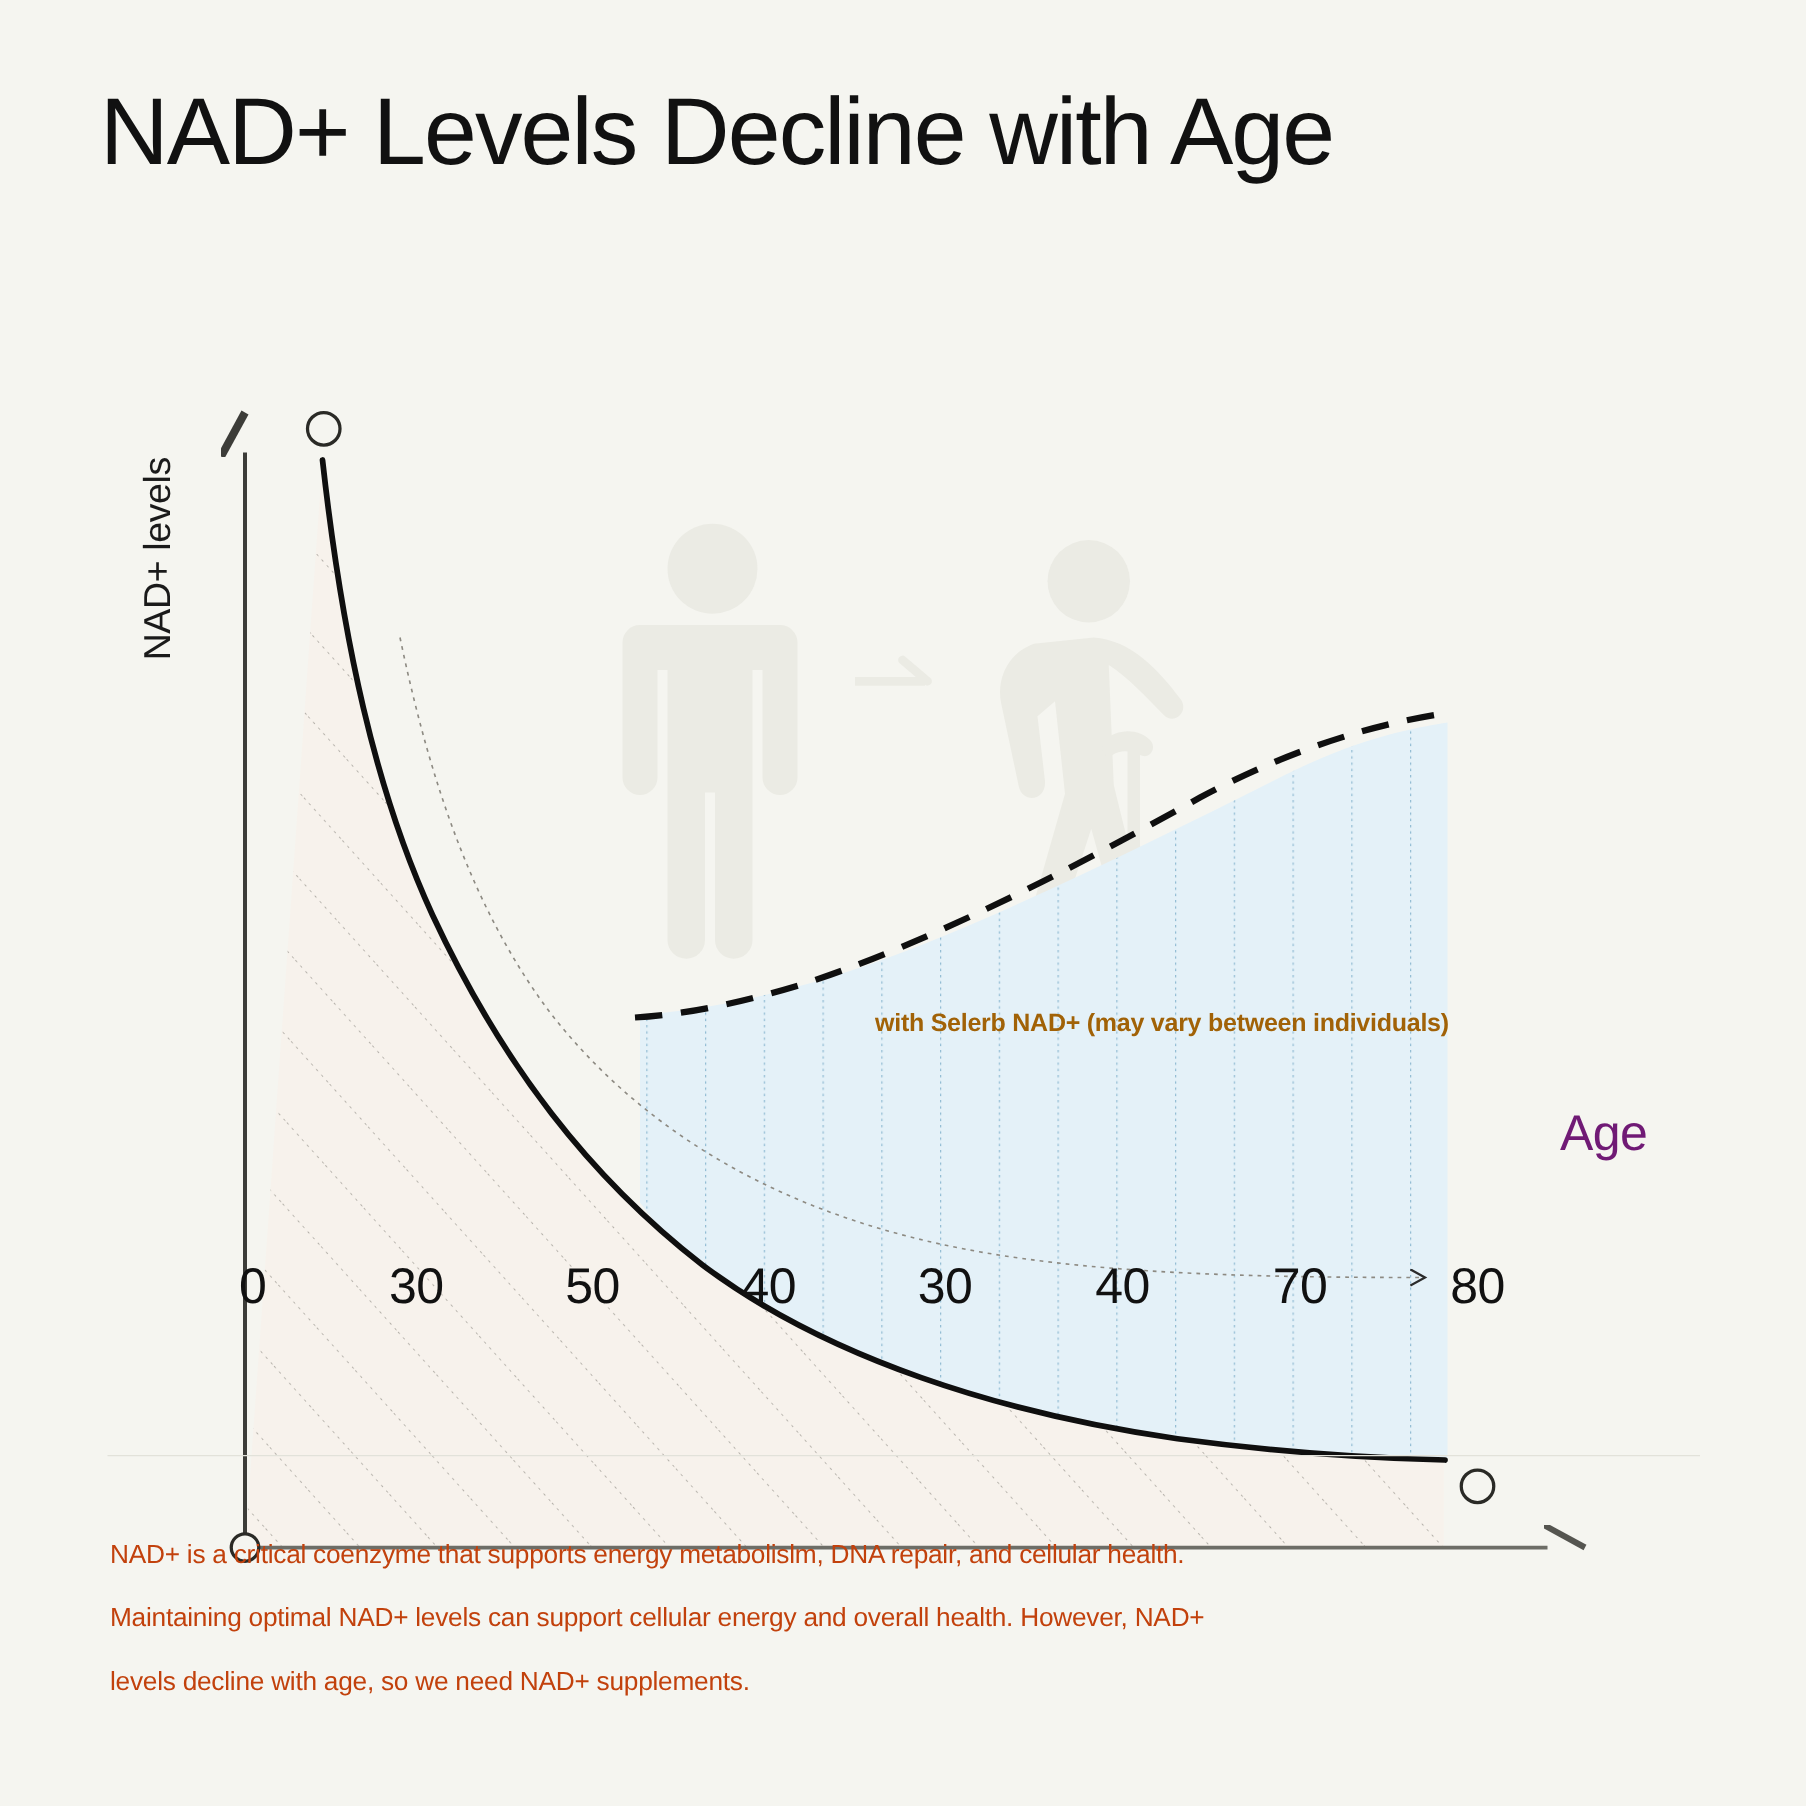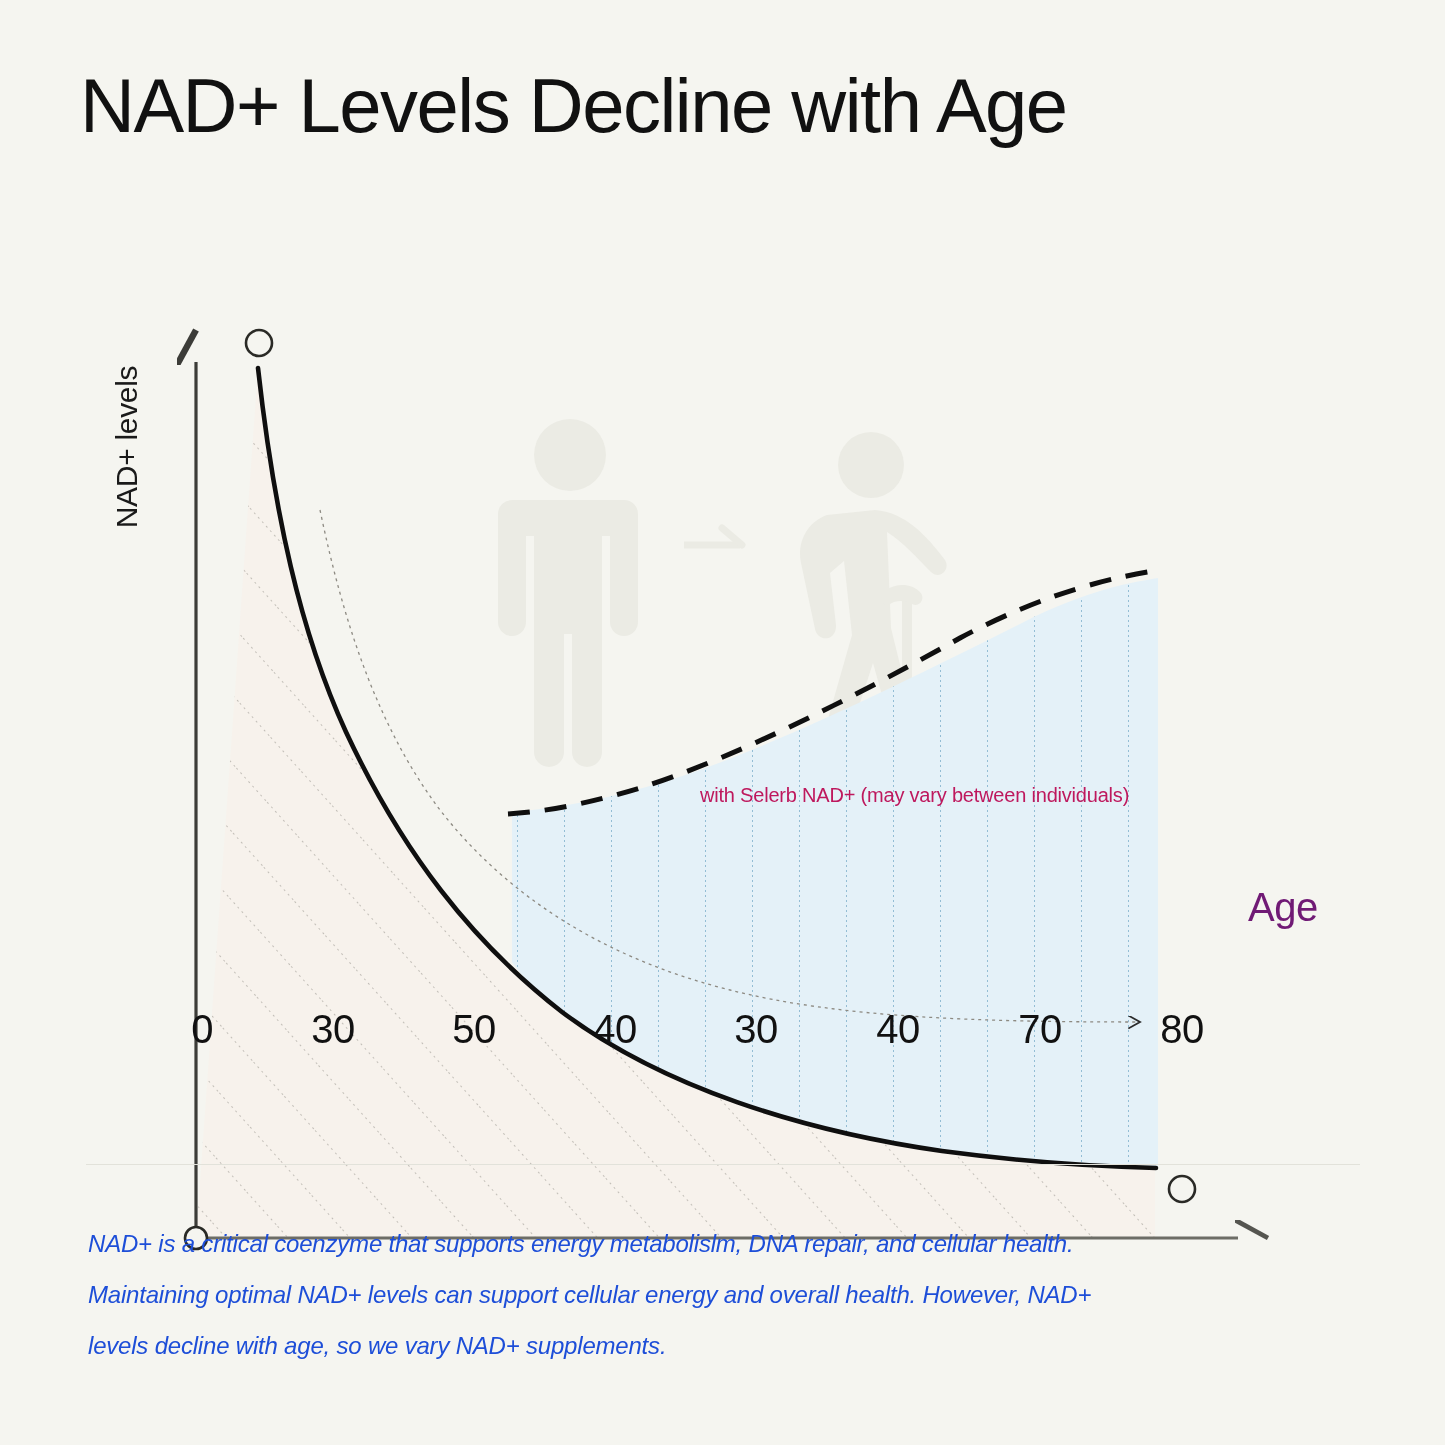--- a/index.html
+++ b/index.html
@@ -78,44 +78,44 @@
     position: absolute;
     font-size: 40px;
     font-weight: 500;
     color: #111111;
     transform: translateX(-50%);
     letter-spacing: -0.5px;
   }
   .series-note {
     position: absolute;
     left: 700px;
-    top: 484px;
+    top: 508px;
     font-size: 20px;
-    color: #be185d;
+    color: #a16207;
     white-space: nowrap;
     letter-spacing: -0.2px;
+    font-weight: bold;
   }
   .divider {
     position: absolute;
     left: 86px;
     top: 1164px;
     width: 1274px;
     height: 1px;
     background: #e2e2da;
   }
   .paragraph {
     position: absolute;
     left: 88px;
     top: 1218px;
     width: 1290px;
-    font-size: 24px;
+    font-size: 21px;
     line-height: 51px;
-    color: #1d4ed8;
+    color: #c2410c;
     letter-spacing: -0.2px;
-    font-style: italic;
   }
   .paragraph span { display: block; white-space: nowrap; }
 </style>
 </head>
 <body>
 
 <div id="page">
 
   <div class="title">NAD+ Levels Decline with Age</div>
 
@@ -191,16 +191,16 @@
       <div class="tick-label" style="left:1040px">70</div>
       <div class="tick-label" style="left:1182px">80</div>
     </div>
   </div>
 
   <div class="divider"></div>
 
   <div class="paragraph">
     <span>NAD+ is a critical coenzyme that supports energy metabolislm, DNA repair, and cellular health.</span>
     <span>Maintaining optimal NAD+ levels can support cellular energy and overall health. However, NAD+</span>
-    <span>levels decline with age, so we vary NAD+ supplements.</span>
+    <span>levels decline with age, so we need NAD+ supplements.</span>
   </div>
 
 </div>
 
 </body></html>

